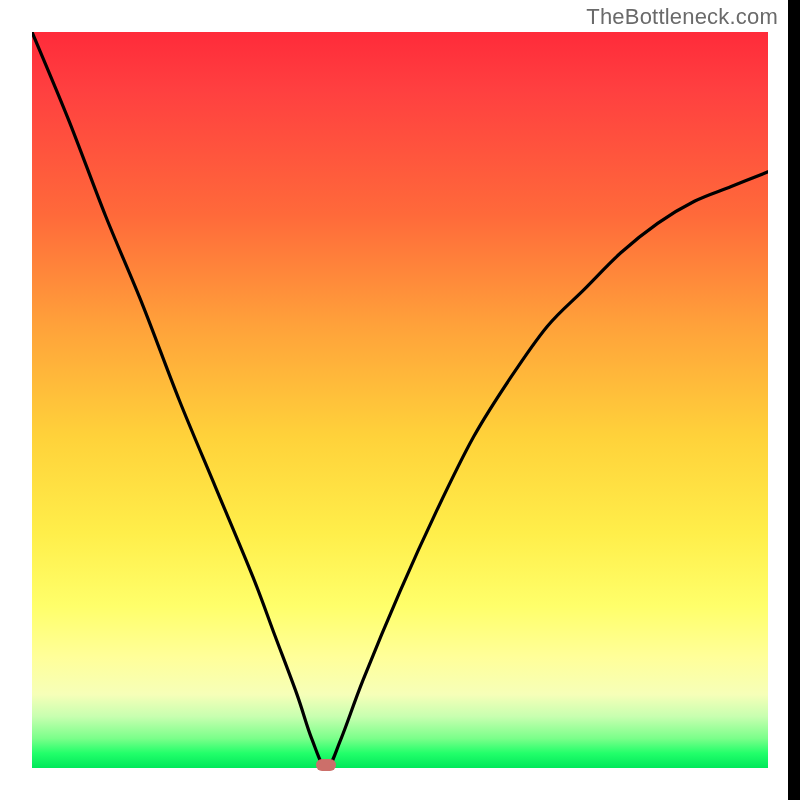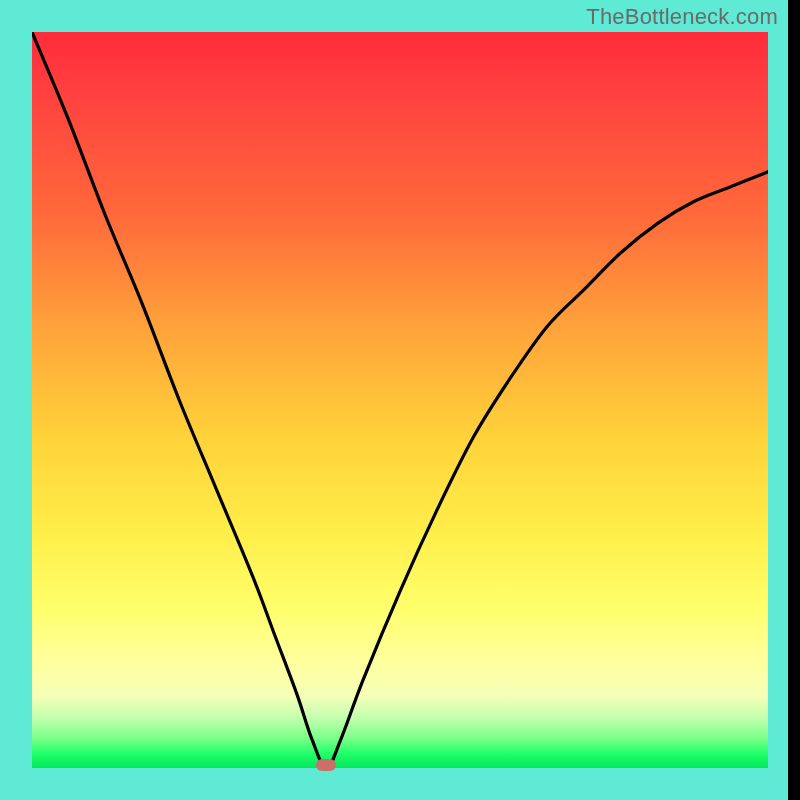--- a/index.html
+++ b/index.html
@@ -10,21 +10,21 @@
     background: #000;
     font-family: Arial, Helvetica, sans-serif;
     overflow: hidden;
   }
   .frame {
     position: absolute;
     left: 0;
     top: 0;
     width: 788px;
     height: 800px;
-    background: #5eead4;
+    background: #ffffff;
   }
   .plot {
     position: absolute;
     left: 32px;
     top: 32px;
     width: 736px;
     height: 736px;
     
     background: linear-gradient(
       to bottom,

